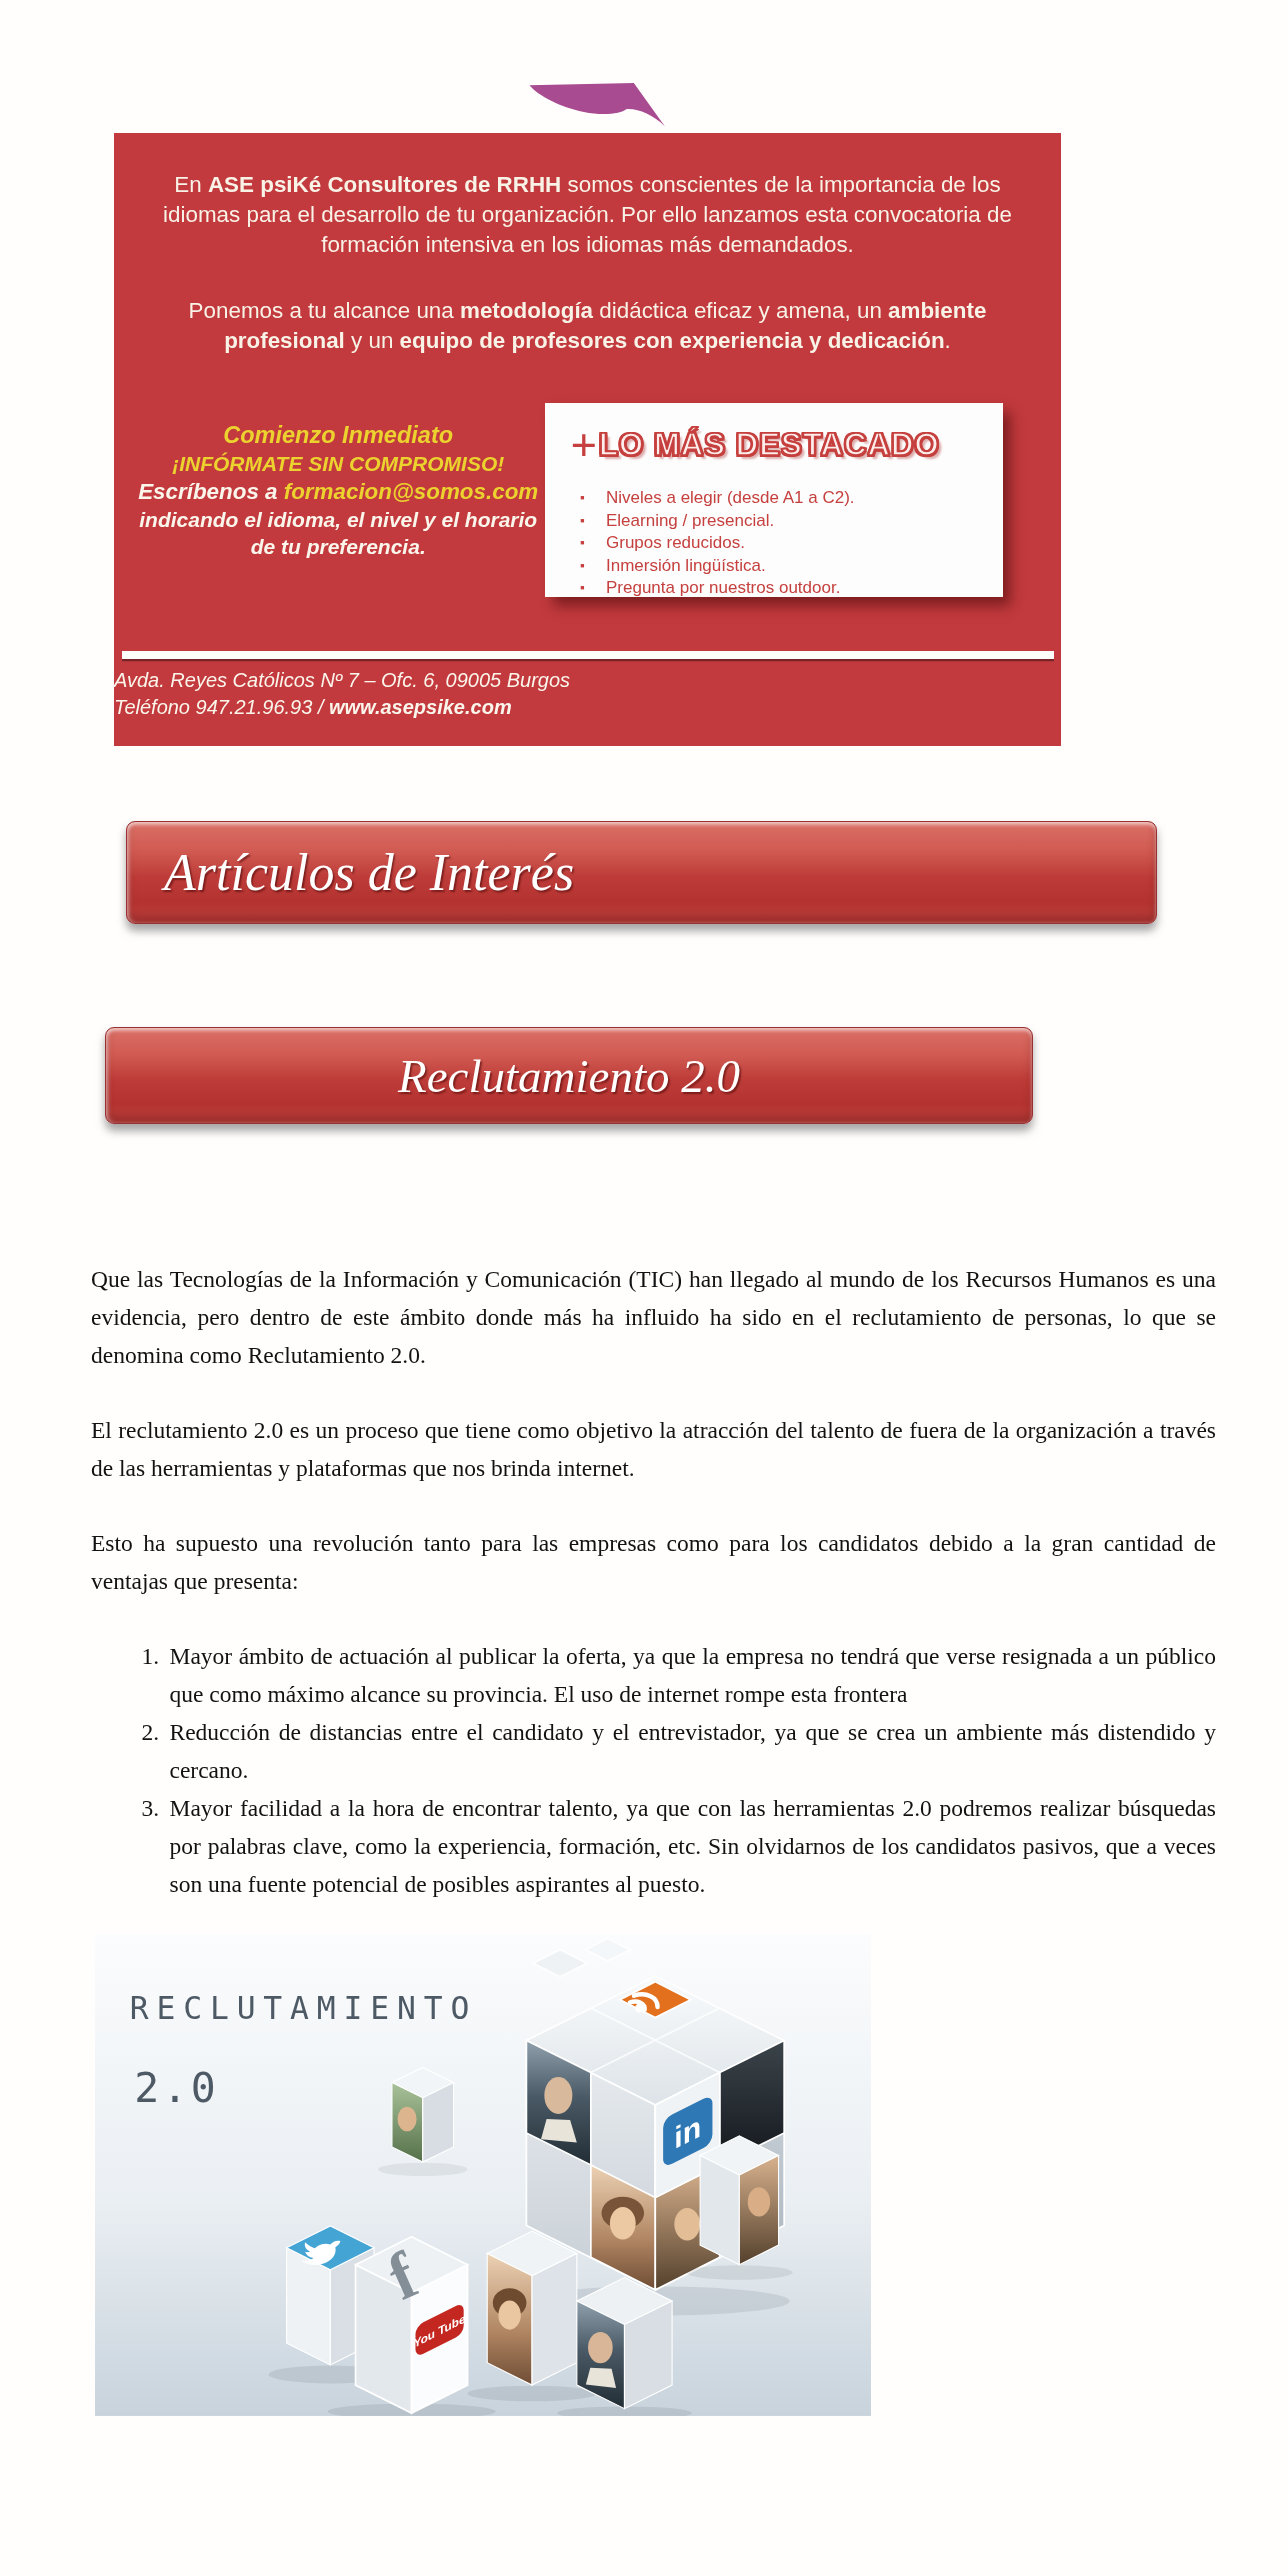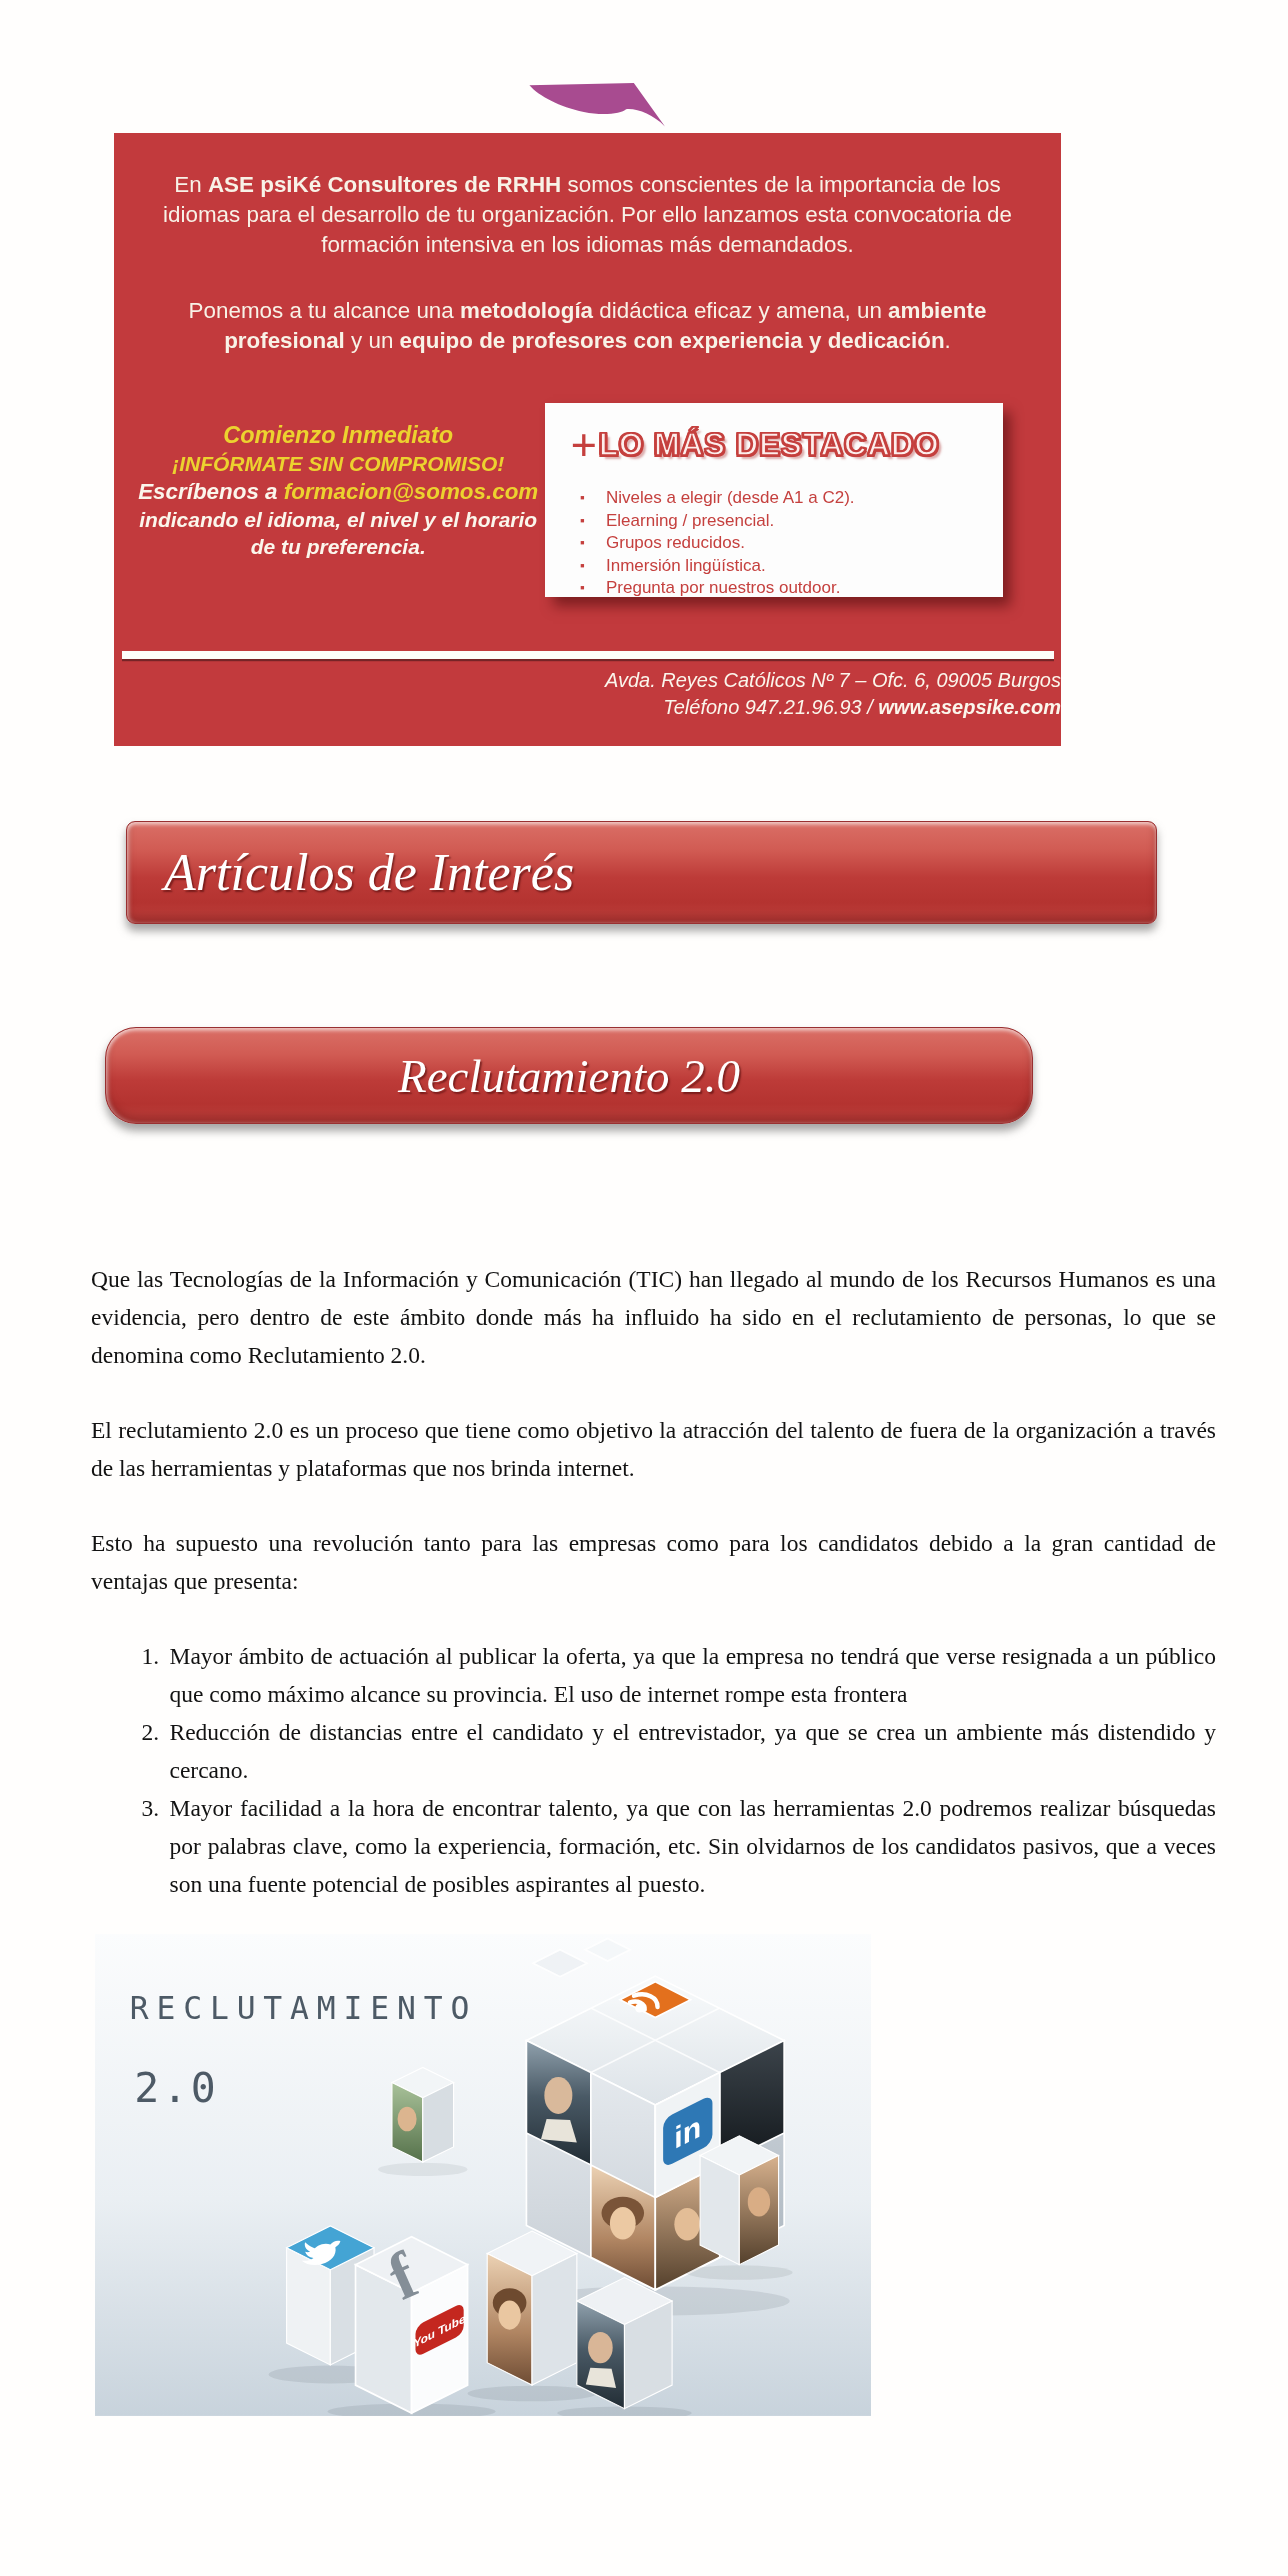--- a/index.html
+++ b/index.html
@@ -37,37 +37,37 @@
         text-shadow:-1.7px -1.7px 0 #c5403e,1.7px -1.7px 0 #c5403e,-1.7px 1.7px 0 #c5403e,1.7px 1.7px 0 #c5403e,
                     0 -1.7px 0 #c5403e,0 1.7px 0 #c5403e,-1.7px 0 0 #c5403e,1.7px 0 0 #c5403e,
                     3.9px 3.9px 2.2px rgba(170,50,50,.40);}
   .bullets{margin:15.7px 0 0 0;padding:0 11.2px 0 61px;list-style:none;
            color:#c5403e;font-size:17px;line-height:22.4px;text-align:left;}
   .bullets li{position:relative;margin:0;}
   .bullets li::before{content:"▪";position:absolute;left:-26px;top:0;font-size:13.5px;color:#c5403e;}
 
   .divider{position:absolute;left:7.8px;right:6.7px;top:518px;height:8.4px;background:#fdfdfa;
            box-shadow:0 2.2px 0 #762427;}
-  .flyer-footer{position:absolute;left:0;right:0;top:534px;text-align:right;font-style:italic;
-           font-size:20px;line-height:27px;color:#fbf6ec;padding-left:14px;}
+  .flyer-footer{position:absolute;left:0;right:0;top:534px;text-align:left;font-style:italic;
+           font-size:20px;line-height:27px;color:#fbf6ec;}
   .flyer-footer p{margin:0;}
   .flyer-footer b{font-weight:700;}
 
   
   .banner{position:absolute;border-radius:9px;border:1.1px solid #993031;
           background:linear-gradient(180deg,#da6f66 0%,#d15b53 28%,#bd3b38 55%,#b43330 80%,#c04440 100%);
           box-shadow:inset 0 2.8px 3.9px rgba(255,255,255,.55),
                      inset 2.8px 0 3.9px rgba(255,255,255,.28),
                      inset 0 -6.7px 9px rgba(95,10,10,.38),
                      0 6.7px 9px rgba(95,95,95,.55);
           display:flex;align-items:center;color:#ffffff;
           font-family:cursive;font-style:italic;
           text-shadow:1.7px 2.2px 1.7px rgba(70,5,5,.55);}
   .banner-articles{left:126px;top:821px;width:992px;height:101px;font-size:52px;padding-left:37px;}
-  .banner-recruitment{left:105px;top:1027px;width:926px;height:95px;font-size:47px;justify-content:center;border-radius:31px;}
+  .banner-recruitment{left:105px;top:1027px;width:926px;height:95px;font-size:47px;justify-content:center;}
 
   
   .article{position:absolute;left:91px;top:1216px;width:1125px;
            font-family:"Liberation Serif","DejaVu Serif",serif;
            font-size:23.5px;line-height:38px;color:#121212;text-align:justify;margin-top:44px;}
   .article p{margin:0 0 37px 0;}
   .article ol{margin:0;padding:0 0 0 74px;}
   .article li{margin:0;padding-left:4.5px;text-align:justify;}
 
   

